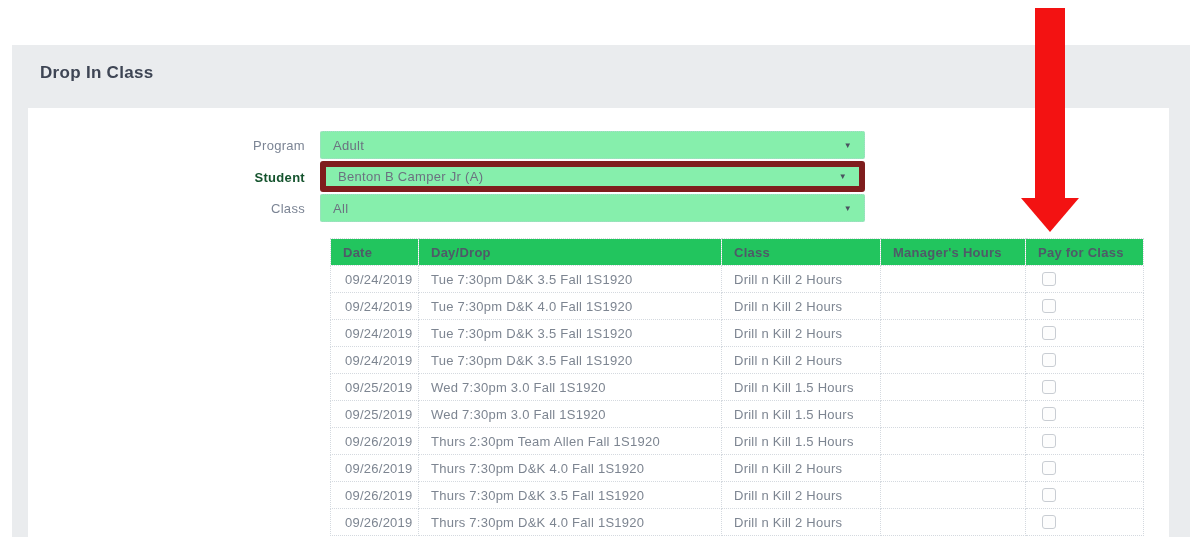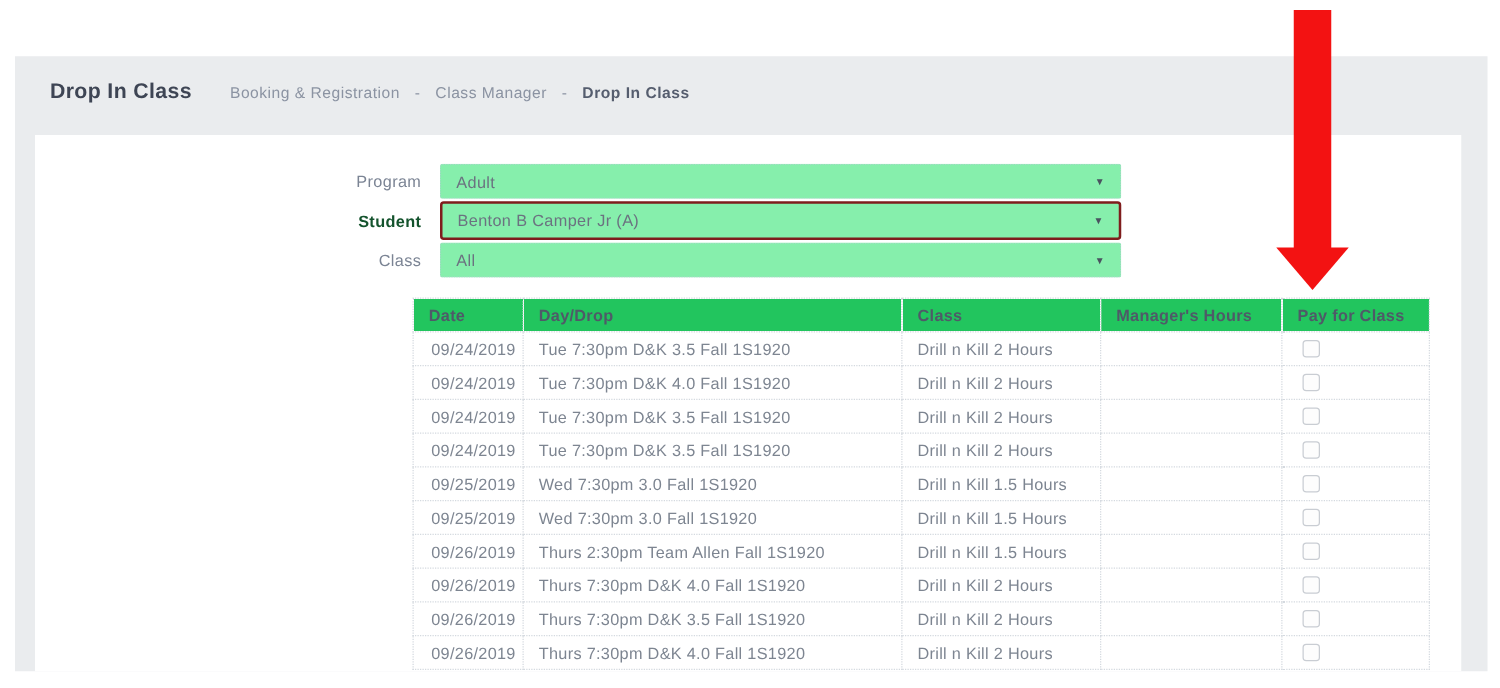--- a/index.html
+++ b/index.html
@@ -15,29 +15,29 @@
                 color:#3e4554; letter-spacing:.3px; }
   .breadcrumb { position:absolute; left:160px; top:22px; font-size:12.5px; color:#8b93a2;
                 letter-spacing:.4px; }
   .breadcrumb .sep { margin:0 8px; color:#8b93a2; }
   .breadcrumb .crumb { color:#8b93a2; }
   .breadcrumb .crumb.active { color:#555d6e; font-weight:bold; }
 
   .card { position:absolute; left:28px; top:108px; width:1141px; height:429px;
           background:#ffffff; }
 
-  .form-row { position:absolute; left:0; width:860px;margin-left:32px; }
+  .form-row { position:absolute; left:0; width:860px; }
   .form-label { position:absolute; left:0; width:277px; text-align:right; font-size:13px;
                 color:#7b8494; letter-spacing:.3px; top:50%; transform:translateY(-50%); }
   .form-label.required { color:#14532d; font-weight:bold; }
   .select-box { position:absolute; left:292px; width:545px; height:100%;
                 border:1px dotted #a9d8ca; border-radius:2px; background:#86efac;
                 display:flex; align-items:center; padding:0 12px; font-size:13px;
                 color:#6b7280; letter-spacing:.3px; cursor:pointer; }
-  .select-box.focused { border:2px solid #7f1d1d; border-radius:3px; }
+  .select-box.focused { border:6px solid #7f1d1d; border-radius:3px; }
   .select-box .caret { margin-left:auto; font-size:8px; color:#4a5260; }
 
   .row-program { top:23px;  height:28px; }
   .row-student { top:53px;  height:31px; }
   .row-class   { top:86px;  height:28px; }
 
   .grid { position:absolute; left:302px; top:130px; width:813px;
           border-collapse:collapse; table-layout:fixed; font-size:13px; }
   .grid col.c-date  { width:88px; }
   .grid col.c-dt    { width:303px; }
@@ -64,27 +64,20 @@
 </style>
 </head>
 <body>
 
 <div class="stage">
 
   <div class="page-bg"></div>
 
   <div class="header-band">
     <div class="page-title">Drop In Class</div>
-    <div class="breadcrumb">
-      <span class="crumb">Booking &amp; Registration</span>
-      <span class="sep">-</span>
-      <span class="crumb">Class Manager</span>
-      <span class="sep">-</span>
-      <span class="crumb active">Drop In Class</span>
-    </div>
   </div>
 
   <div class="card">
 
     <div class="form-row row-program">
       <div class="form-label">Program</div>
       <div class="select-box">
         <span>Adult</span>
         <span class="caret">▼</span>
       </div>

